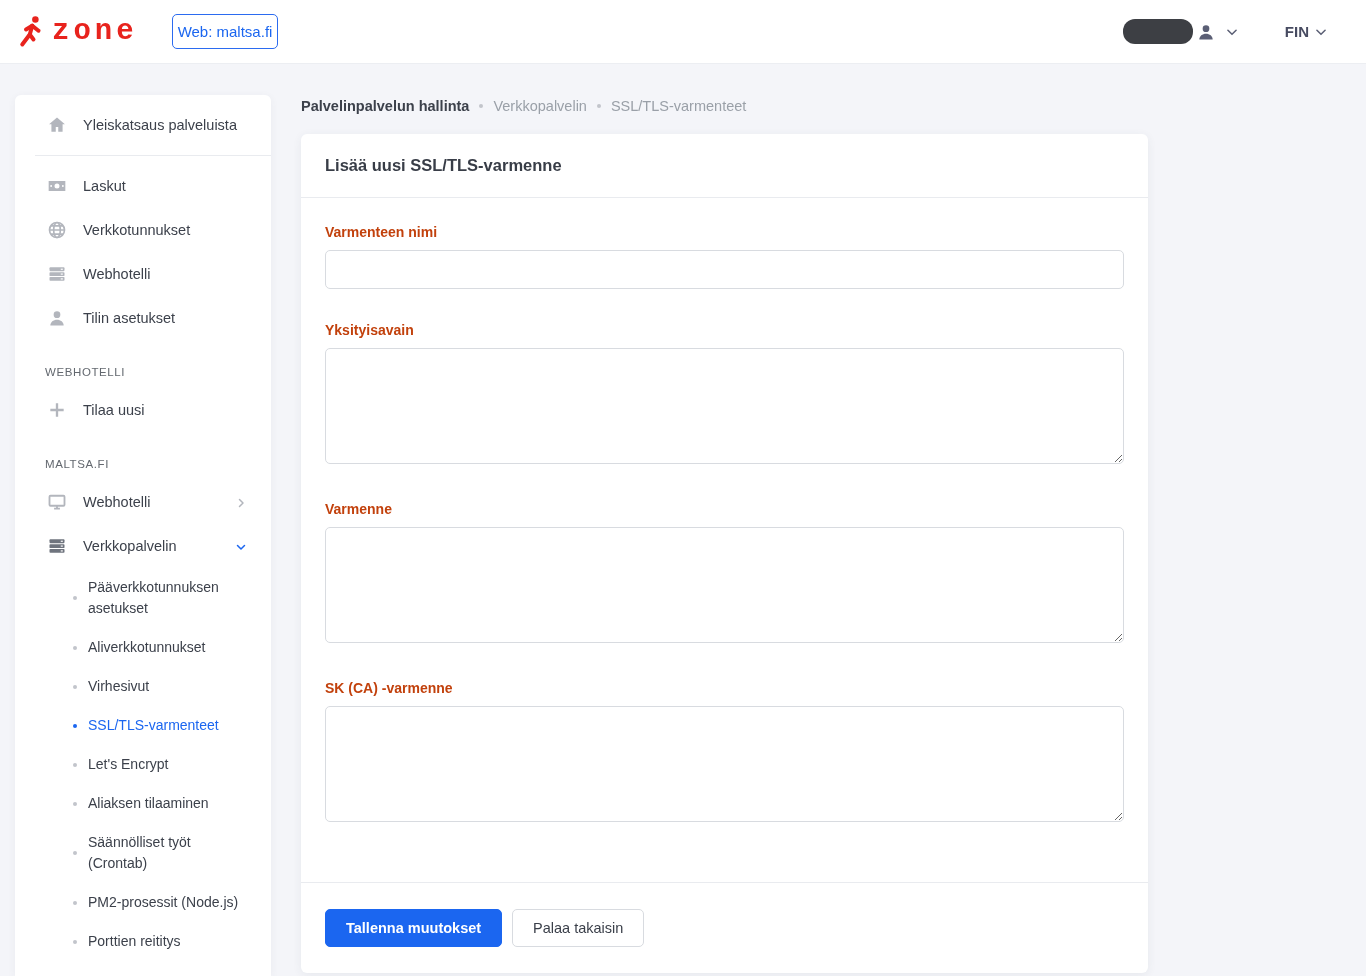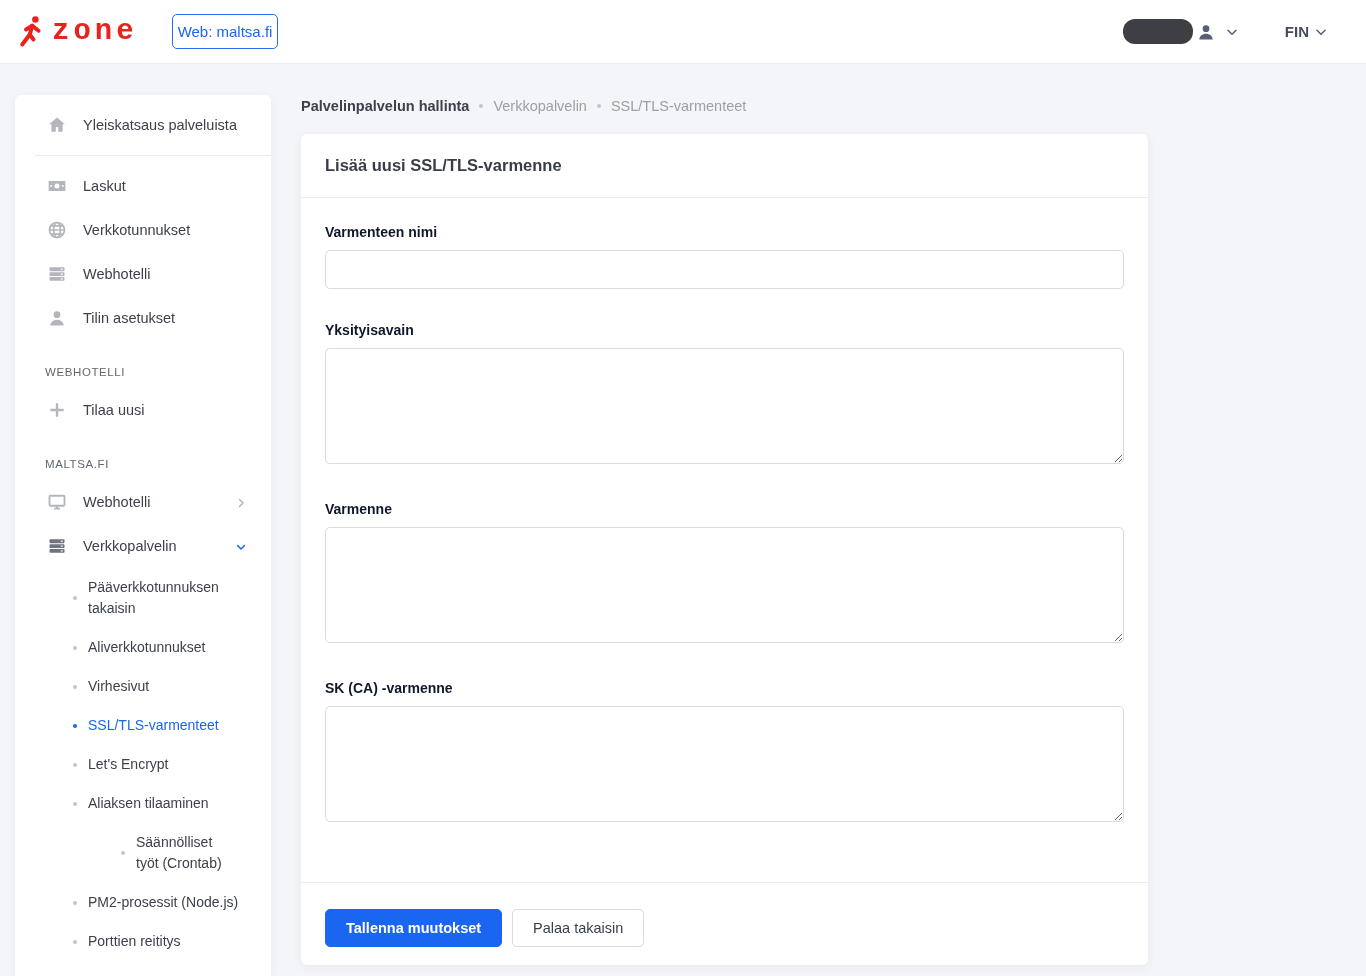--- a/index.html
+++ b/index.html
@@ -104,40 +104,40 @@
   .card-header {
     padding: 22px 24px;
     border-bottom: 1px solid #e9ebef;
   }
   .card-title { font-size: 16.5px; font-weight: bold; color: #383d47; }
   .card-body { padding: 26px 24px 56px 24px; }
   .form-group { margin-bottom: 33px; }
   .form-group:last-child { margin-bottom: 0; }
   .form-label {
     display: block; font-size: 14px; font-weight: bold;
-    color: #0f172a; margin-bottom: 10px;
+    color: #c2410c; margin-bottom: 10px;
   }
   .text-input {
     width: 100%; height: 39px;
     border: 1px solid #d8dbe0; border-radius: 5px;
     font-size: 14px; padding: 0 12px; color: #3c414b;
     font-family: "Liberation Sans", sans-serif;
     outline: none; background: #fff;
   }
   .text-area {
     width: 100%; height: 116px;
     border: 1px solid #d8dbe0; border-radius: 5px;
     font-size: 14px; padding: 10px 12px; color: #3c414b;
     font-family: "Liberation Sans", sans-serif;
     outline: none; background: #fff;
     resize: both;
   }
   .card-footer {
     border-top: 1px solid #e9ebef;
-    padding: 26px 24px 18px 24px;
+    padding: 26px 24px 26px 24px;
     display: flex; gap: 10px;
   }
   .btn {
     height: 38px; border-radius: 5px; font-size: 14.5px;
     padding: 0 20px; cursor: pointer;
     font-family: "Liberation Sans", sans-serif;
   }
   .btn-primary {
     background: #1b66f0; color: #fff; border: 1px solid #1b66f0;
     font-weight: bold;
@@ -290,21 +290,21 @@
     <span class="icon chev blue">
       <svg width="12" height="12" viewBox="0 0 24 24" fill="none" stroke="currentColor" stroke-width="3" stroke-linecap="round" stroke-linejoin="round">
         <polyline points="5 9 12 16 19 9"></polyline>
       </svg>
     </span>
   </div>
 
   <ul class="submenu">
     <li style="padding-right:70px;">
       <span class="dot"></span>
-      <span>Pääverkkotunnuksen takaisin</span>
+      <span>Pääverkkotunnuksen asetukset</span>
     </li>
     <li>
       <span class="dot"></span>
       <span>Aliverkkotunnukset</span>
     </li>
     <li>
       <span class="dot"></span>
       <span>Virhesivut</span>
     </li>
     <li class="active">
@@ -312,21 +312,21 @@
       <span>SSL/TLS-varmenteet</span>
     </li>
     <li>
       <span class="dot"></span>
       <span>Let's Encrypt</span>
     </li>
     <li>
       <span class="dot"></span>
       <span>Aliaksen tilaaminen</span>
     </li>
-    <li style="padding-right:36px;margin-left:48px;">
+    <li style="padding-right:36px;">
       <span class="dot"></span>
       <span>Säännölliset työt (Crontab)</span>
     </li>
     <li>
       <span class="dot"></span>
       <span>PM2-prosessit (Node.js)</span>
     </li>
     <li>
       <span class="dot"></span>
       <span>Porttien reititys</span>

